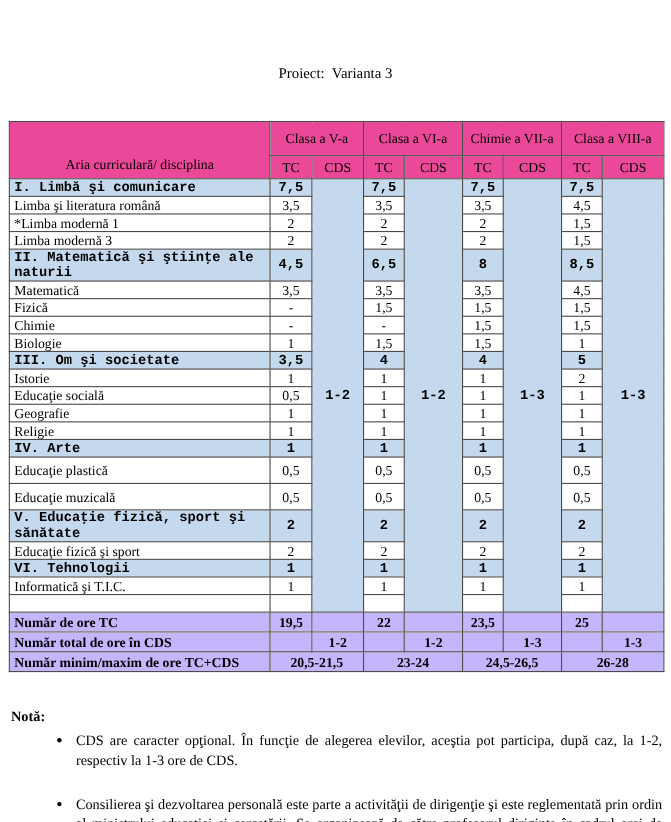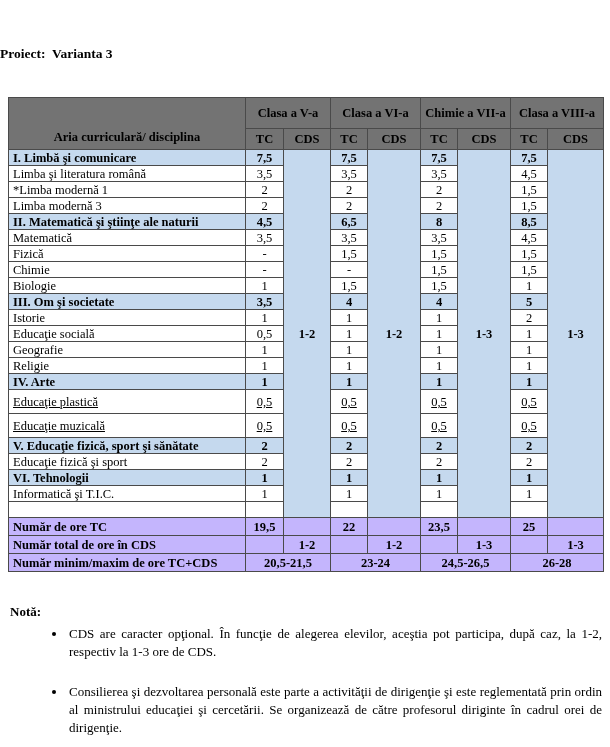--- a/index.html
+++ b/index.html
@@ -5,57 +5,58 @@
   * { box-sizing: border-box; margin: 0; padding: 0; }
   html, body { background: #ffffff; }
   body {
     width: 610px;
     min-height: 747px;
     font-family: "Liberation Serif", serif;
     color: #000000;
     position: relative;
   }
   .title-block {
-    padding-top: 10px;
-    font-weight: bold;
+    padding-top: 23px;
+    text-align: center;
+    font-weight: normal;
     font-size: 13.5px;
     line-height: 1.3;
     white-space: pre-wrap;
   }
   .plan-table {
     border-collapse: collapse;
     table-layout: fixed;
     width: 595px;
     margin: 17px 0 0 8px;
     font-size: 12.5px;
   }
   .plan-table th, .plan-table td {
     border: 1px solid #4a4a4a;
     padding: 0 3px;
     line-height: 1.12;
     height: 16px;
     overflow: hidden;
   }
   .plan-table th {
-    background: #737373;
-    font-weight: bold;
+    background: #ec4899;
+    font-weight: normal;
     text-align: center;
     vertical-align: middle;
   }
   th.corner {
     text-align: center;
     vertical-align: bottom;
     padding: 0 4px 5px 4px;
   }
   tr.head-classes th { height: 31px; }
   tr.head-sub th { height: 21px; }
   .plan-table td.label { text-align: left; padding-left: 4px; }
   .plan-table td.val { text-align: center; }
-  tr.category td { background: #c5d9ee; font-weight: bold; }
-  tr.item-tall td { height: 24px; text-decoration: underline; }
+  tr.category td { background: #c5d9ee; font-weight: bold; font-family: Liberation Mono, monospace; }
+  tr.item-tall td { height: 24px; }
   tr.empty td { height: 16px; }
   td.cds-merged {
     background: #c5d9ee;
     font-weight: bold;
     text-align: center;
     vertical-align: middle;
   }
   tr.sum td { background: #c4b5fd; font-weight: bold; height: 18px; }
   .notes {
     margin: 31px 8px 0 10px;

